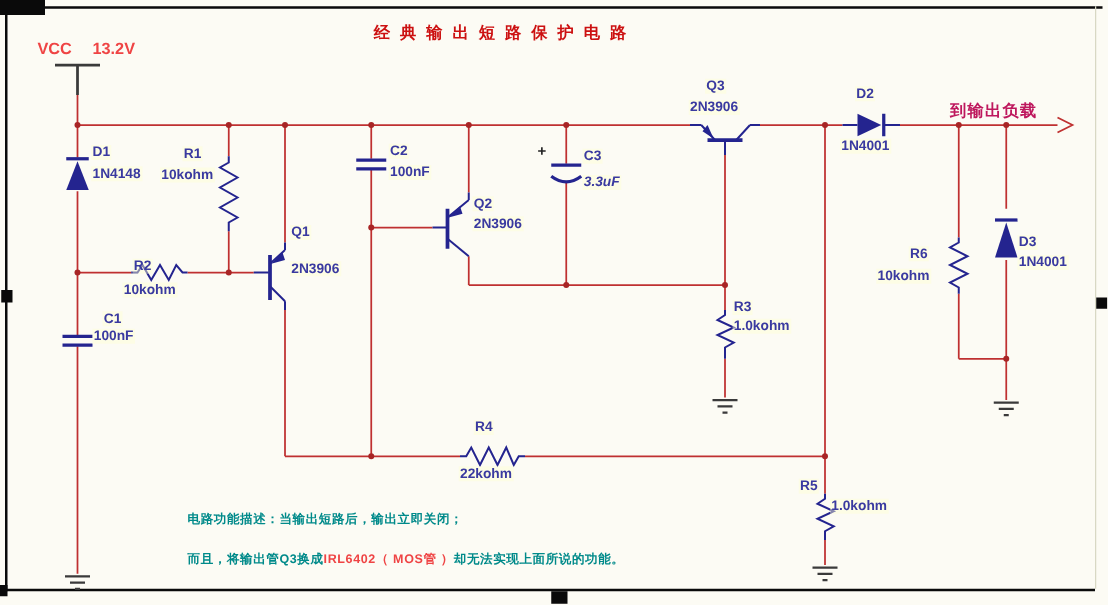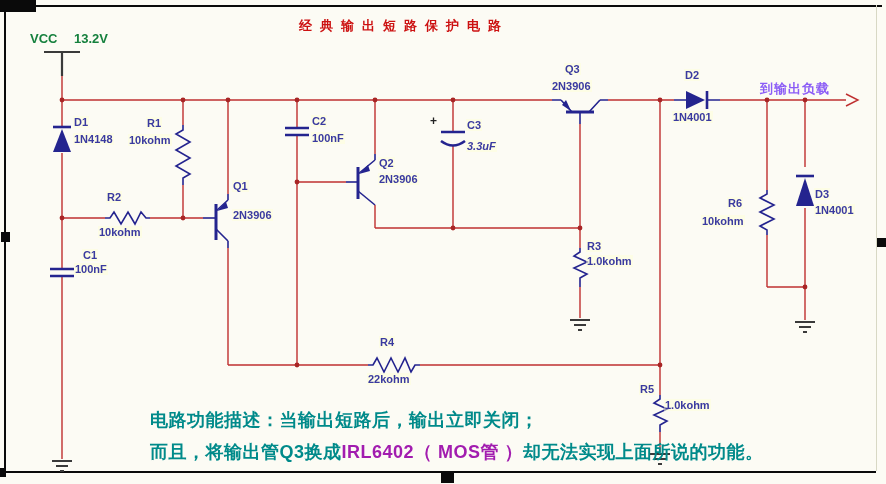--- a/index.html
+++ b/index.html
@@ -11,26 +11,26 @@
   .sel-right{position:absolute;left:876px;top:5px;width:0;height:466px;border-left:1px solid #d8d8c4;}
   .handle{position:absolute;background:#0a0a0a;}
   .h-tl{left:0;top:0;width:36px;height:12px;}
   .h-lm{left:1px;top:232px;width:9px;height:10px;}
   .h-rm{left:877px;top:238px;width:9px;height:9px;}
   .h-bc{left:441px;top:473px;width:13px;height:10px;}
   .h-bl{left:0;top:468px;width:6px;height:9px;}
   svg.circuit{position:absolute;left:0;top:0;}
   .t{position:absolute;white-space:nowrap;}
   .title{font-size:13px;font-weight:bold;color:#cc1111;letter-spacing:8px;}
-  .netlbl{font-size:13px;font-weight:bold;color:#15803d;}
+  .netlbl{font-size:13px;font-weight:bold;color:#ef4444;}
   .clabel{font-size:11px;font-weight:bold;color:#3a3aa0;background:rgba(255,255,210,0.45);padding:0 1px;}
   .plus{font-size:12px;font-weight:bold;color:#222;}
-  .outlbl{font-size:13px;font-weight:bold;color:#8b5cf6;letter-spacing:1px;}
-  .desc{font-size:18px;font-weight:bold;color:#008a8a;letter-spacing:0.5px;}
-  .desc .hl{color:#a21caf;}
+  .outlbl{font-size:13px;font-weight:bold;color:#be185d;letter-spacing:1px;}
+  .desc{font-size:10px;font-weight:bold;color:#008a8a;letter-spacing:0.5px;}
+  .desc .hl{color:#ef4444;}
 </style>
 </head>
 <body>
 
 <div class="canvas">
 
   <div class="sel-top"></div>
   <div class="sel-left"></div>
   <div class="sel-bottom"></div>
   <div class="sel-right"></div>
@@ -148,21 +148,21 @@
 
   <div class="t title" style="left:299px;top:17px;">经典输出短路保护电路</div>
   <div class="t netlbl" style="left:30px;top:31px;">VCC</div>
   <div class="t netlbl" style="left:74px;top:31px;">13.2V</div>
   <div class="t outlbl" style="left:760px;top:80px;">到输出负载</div>
 
   <div class="t clabel" style="left:73px;top:116px;">D1</div>
   <div class="t clabel" style="left:73px;top:133px;">1N4148</div>
   <div class="t clabel" style="left:146px;top:117px;">R1</div>
   <div class="t clabel" style="left:128px;top:134px;">10kohm</div>
-  <div class="t clabel" style="left:106px;top:191px;">R2</div>
+  <div class="t clabel" style="left:106px;top:207px;">R2</div>
   <div class="t clabel" style="left:98px;top:226px;">10kohm</div>
   <div class="t clabel" style="left:82px;top:249px;">C1</div>
   <div class="t clabel" style="left:74px;top:263px;">100nF</div>
   <div class="t clabel" style="left:232px;top:180px;">Q1</div>
   <div class="t clabel" style="left:232px;top:209px;">2N3906</div>
   <div class="t clabel" style="left:311px;top:115px;">C2</div>
   <div class="t clabel" style="left:311px;top:132px;">100nF</div>
   <div class="t clabel" style="left:378px;top:157px;">Q2</div>
   <div class="t clabel" style="left:378px;top:173px;">2N3906</div>
   <div class="t plus" style="left:430px;top:114px;">+</div>

